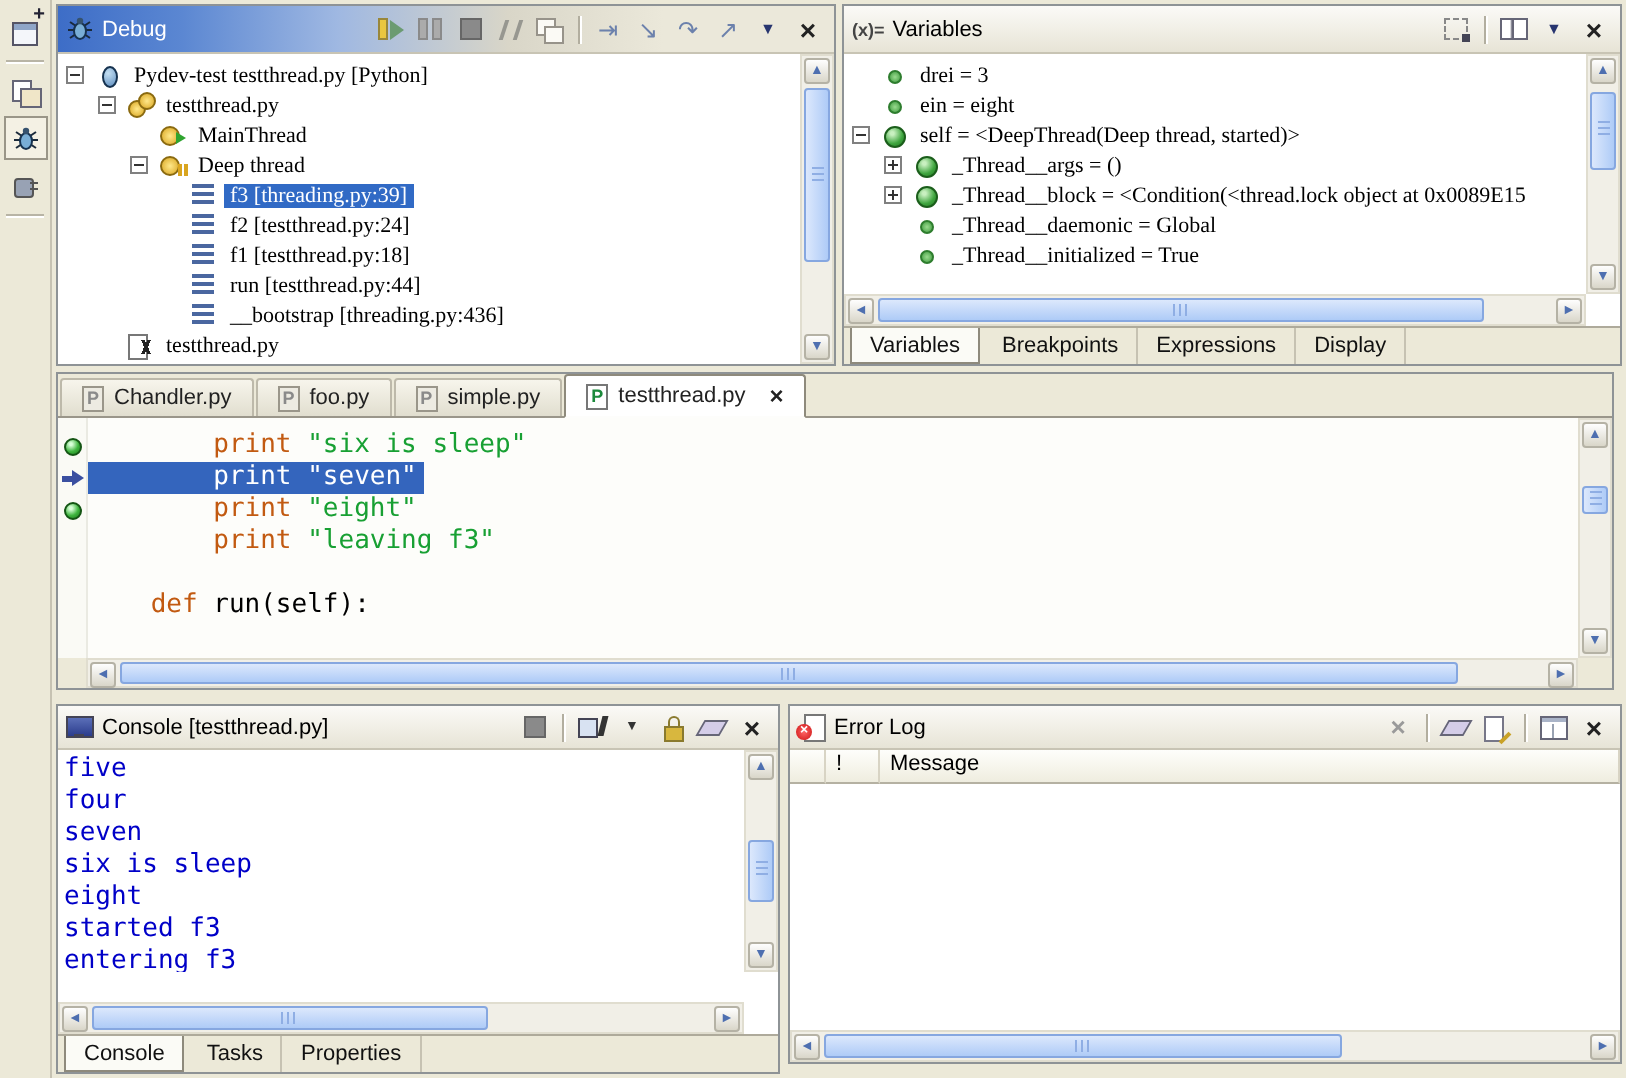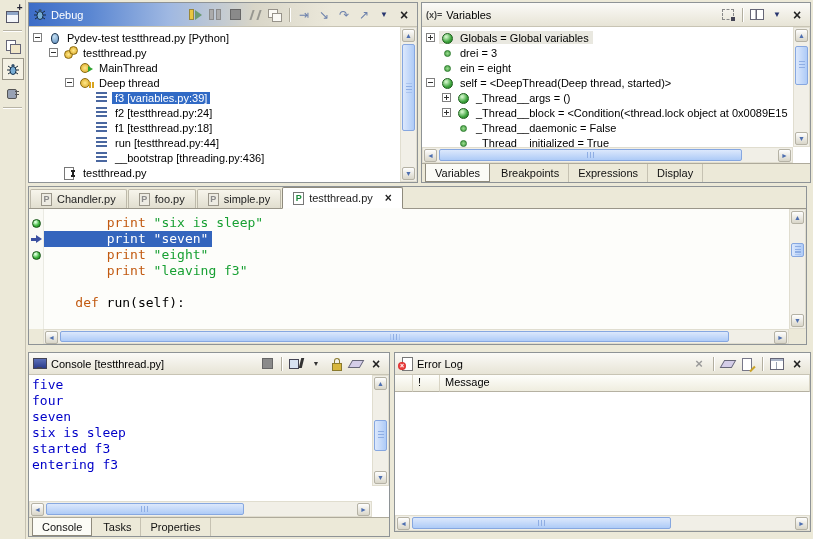--- a/index.html
+++ b/index.html
@@ -60,21 +60,21 @@
   .ic-scroll-lock::after{content:"";position:absolute;left:7px;top:2px;width:4px;height:5px;border:1px solid #8A7A2E;border-bottom:none;border-radius:3px 3px 0 0;}
   .ic-clear-console::before,.ic-clear-log::before{content:"";width:10px;height:6px;background:#D4CDE8;border:1px solid #667;transform:skewX(-30deg);display:inline-block;}
   .ic-delete-log::before{content:"×";font:bold 13px/13px "Liberation Sans";color:#9A9A9A;}
   .ic-open-log::before{content:"";position:absolute;left:3px;top:2px;width:8px;height:11px;background:#FFF;border:1px solid #778;}
   .ic-open-log::after{content:"";position:absolute;right:1px;bottom:2px;width:7px;height:2px;background:#C9A227;transform:rotate(-45deg);}
   .ic-restore-log::before{content:"";width:12px;height:10px;border:1px solid #667;background:linear-gradient(#AAB4C8 0 2px,#FFF 2px);display:inline-block;}
   .ic-restore-log::after{content:"";position:absolute;left:8px;top:6px;bottom:3px;width:1px;background:#99A2B2;}
 
   
   .treewrap{position:absolute;overflow:hidden;padding:3px 0 0 4px;background:#FFF;}
-  .trow{display:flex;align-items:center;height:15px;white-space:nowrap;}
+  .trow{display:flex;align-items:center;height:15px;white-space:nowrap;font-family:Liberation Serif, serif;}
   .tsp{flex:none;display:inline-block;height:1px;}
   .exp{flex:none;width:9px;height:9px;border:1px solid #808080;background:#FFF;margin-right:4px;position:relative;}
   .exp::before{content:"";position:absolute;left:1px;right:1px;top:3px;height:1px;background:#333;}
   .exp.plus::after{content:"";position:absolute;top:1px;bottom:1px;left:3px;width:1px;background:#333;}
   .rowbody{display:inline-flex;align-items:center;padding:0 1px;}
   .lbl{padding:0 3px;color:#000;}
   .trow.sel .lbl{background:#316AC5;color:#FFF;}
   .trow.isel .rowbody{background:#E9E8E0;}
   .ti{width:15px;height:13px;position:relative;flex:none;margin-right:2px;}
   .ti-debug-target::before{content:"";position:absolute;left:4px;top:2px;width:6px;height:9px;border-radius:50%;
@@ -264,21 +264,21 @@
           <span class="exp minus"></span>
           <span class="rowbody">
             <span class="ti ti-thread-suspended"></span>
             <span class="lbl">Deep thread</span>
           </span>
         </div>
         <div class="trow sel">
           <span class="tsp" style="width: 61px;"></span>
           <span class="rowbody">
             <span class="ti ti-stack-frame"></span>
-            <span class="lbl">f3 [variables.py:39]</span>
+            <span class="lbl">f3 [threading.py:39]</span>
           </span>
         </div>
         <div class="trow">
           <span class="tsp" style="width: 61px;"></span>
           <span class="rowbody">
             <span class="ti ti-stack-frame"></span>
             <span class="lbl">f2 [testthread.py:24]</span>
           </span>
         </div>
         <div class="trow">
@@ -325,28 +325,20 @@
       <span class="vtlabel">Variables</span>
       <span class="vtools">
           <span class="tbi ic-show-logical-structure"></span>
           <span class="tsep"></span>
           <span class="tbi ic-show-detail-pane"></span>
           <span class="tbi ic-view-menu"></span>
           <span class="tbi ic-close"></span>
         </span>
     </div>
     <div class="treewrap" style="left:0;top:24px;right:17px;bottom:35px;">
-        <div class="trow isel">
-          <span class="tsp" style="width: 0px;"></span>
-          <span class="exp plus"></span>
-          <span class="rowbody">
-            <span class="ti ti-var-big"></span>
-            <span class="lbl">Globals = Global variables</span>
-          </span>
-        </div>
         <div class="trow">
           <span class="tsp" style="width: 13px;"></span>
           <span class="rowbody">
             <span class="ti ti-var-small"></span>
             <span class="lbl">drei = 3</span>
           </span>
         </div>
         <div class="trow">
           <span class="tsp" style="width: 13px;"></span>
           <span class="rowbody">
@@ -375,21 +367,21 @@
           <span class="exp plus"></span>
           <span class="rowbody">
             <span class="ti ti-var-big"></span>
             <span class="lbl">_Thread__block = &lt;Condition(&lt;thread.lock object at 0x0089E15</span>
           </span>
         </div>
         <div class="trow">
           <span class="tsp" style="width: 29px;"></span>
           <span class="rowbody">
             <span class="ti ti-var-small"></span>
-            <span class="lbl">_Thread__daemonic = False</span>
+            <span class="lbl">_Thread__daemonic = Global</span>
           </span>
         </div>
         <div class="trow">
           <span class="tsp" style="width: 29px;"></span>
           <span class="rowbody">
             <span class="ti ti-var-small"></span>
             <span class="lbl">_Thread__initialized = True</span>
           </span>
         </div>
       </div>
@@ -503,20 +495,21 @@
           <span class="tbi ic-scroll-lock"></span>
           <span class="tbi ic-clear-console"></span>
           <span class="tbi ic-close"></span>
         </span>
     </div>
     <div style="position:absolute;left:0;top:22px;right:17px;bottom:50px;background:#FFF;overflow:hidden;padding-top:2px;">
         <div class="cline">five</div>
         <div class="cline">four</div>
         <div class="cline">seven</div>
         <div class="cline">six is sleep</div>
+        <div class="cline">eight</div>
         <div class="cline">started f3</div>
         <div class="cline">entering f3</div>
       </div>
     <div class="sb v" style="right:0;top:22px;bottom:50px;width:17px;">
       <span class="sbtn">▲</span>
       <span class="strack">
           <span class="sthumb" style="top:36%;height:40%;"></span>
         </span>
       <span class="sbtn">▼</span>
     </div>

